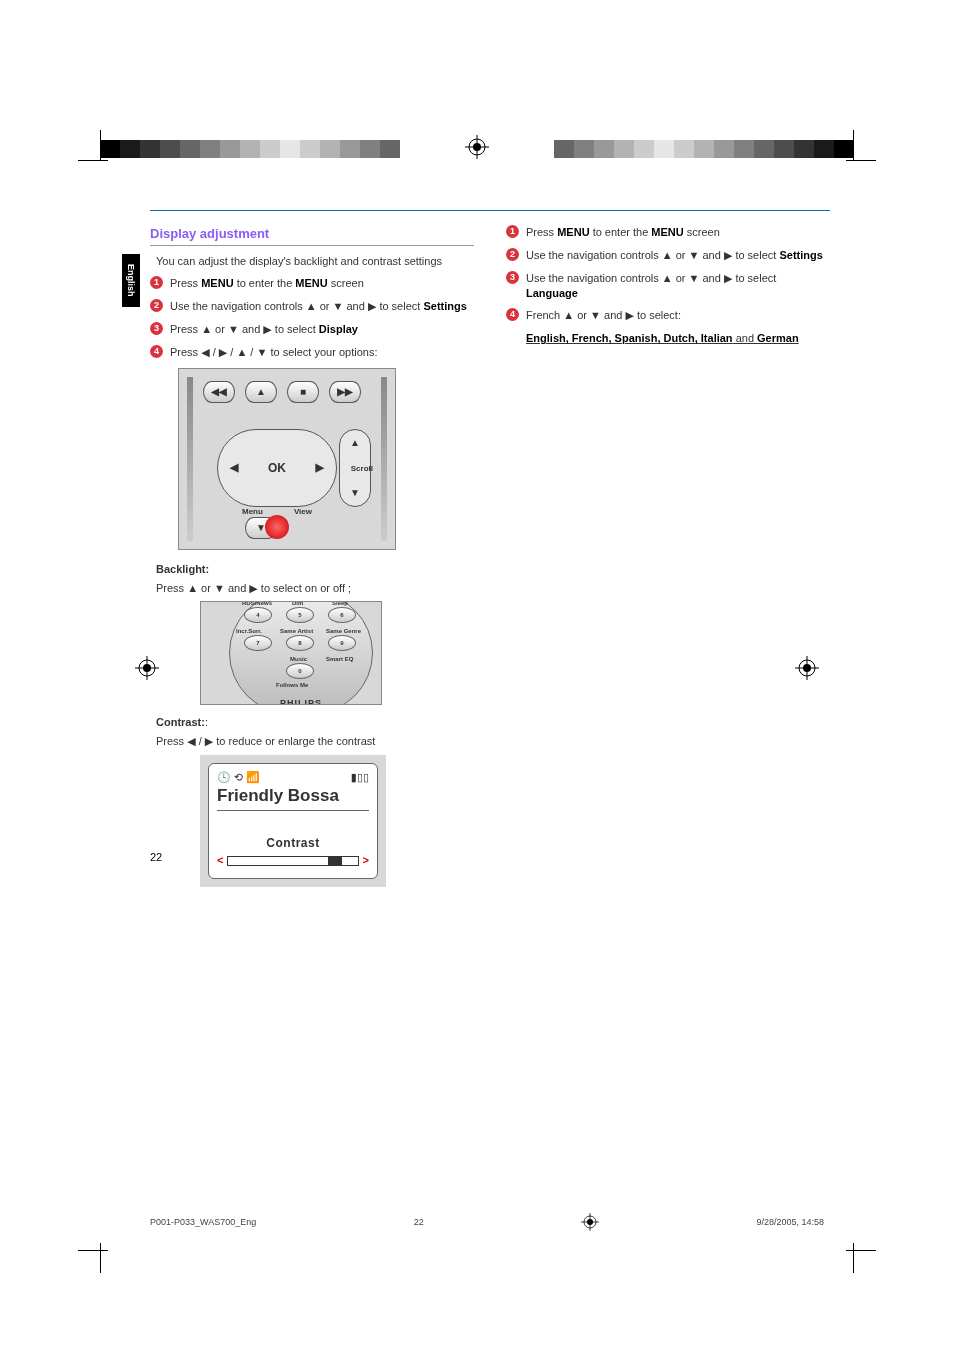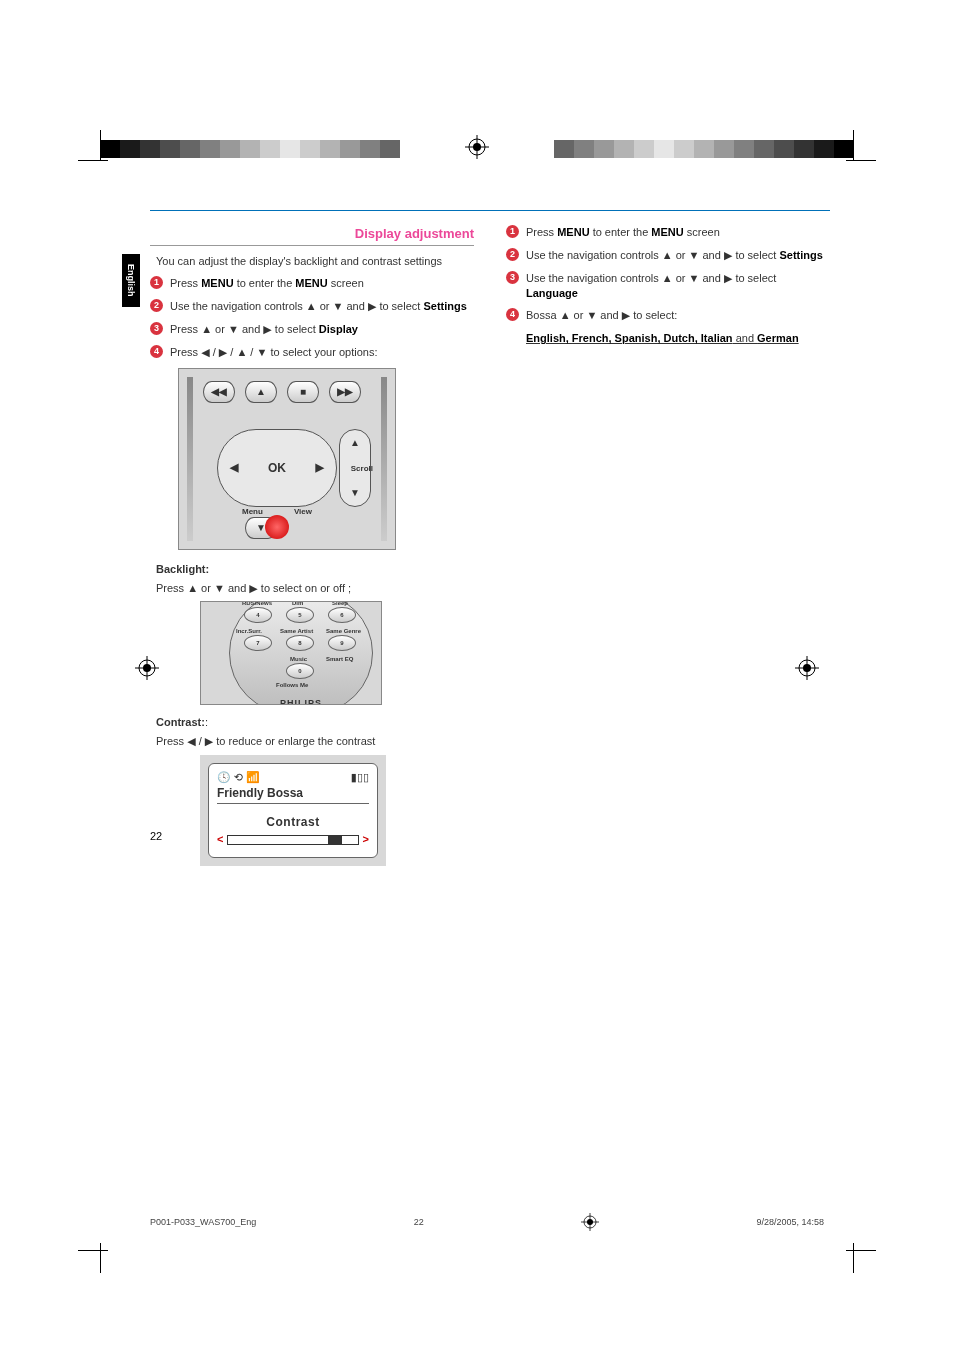--- a/index.html
+++ b/index.html
@@ -76,25 +76,24 @@
   }
   .col {
     flex: 1;
     font-size: 11px;
     line-height: 1.35;
     color: #333;
   }
   .section-heading {
     font-weight: bold;
     font-size: 13px;
-    color: #ec4899;
+    color: #8b5cf6;
     border-bottom: 1px solid #999;
     padding-bottom: 2px;
     margin-bottom: 8px;
-    text-align: right;
   }
   .intro-text { margin-left: 6px; margin-bottom: 8px; }
   .step {
     position: relative;
     padding-left: 20px;
     margin-bottom: 8px;
   }
   .step-num {
     position: absolute;
     left: 0;
@@ -254,24 +253,24 @@
     border-radius: 6px;
     padding: 6px 8px 10px 8px;
   }
   .lcd-icons {
     font-size: 11px;
     display: flex;
     justify-content: space-between;
   }
   .lcd-title {
     font-weight: bold;
-    font-size: 12px;
+    font-size: 17px;
     border-bottom: 1px solid #666;
     padding-bottom: 2px;
-    margin-bottom: 10px;
+    margin-bottom: 24px;
   }
   .lcd-contrast-label {
     text-align: center;
     font-weight: bold;
     font-size: 12px;
     margin-bottom: 2px;
     letter-spacing: 0.5px;
   }
   .lcd-slider-row {
     display: flex;
@@ -493,21 +492,21 @@
       <div class="step">
         <div class="step-num">2</div>
         <span>Use the navigation controls ▲ or ▼ and ▶ to select </span><span class="bold">Settings</span>
       </div>
       <div class="step">
         <div class="step-num">3</div>
         <span>Use the navigation controls ▲ or ▼ and ▶ to select </span><span class="bold">Language</span>
       </div>
       <div class="step">
         <div class="step-num">4</div>
-        <span>Bossa ▲ or ▼ and ▶ to  select:</span>
+        <span>French ▲ or ▼ and ▶ to  select:</span>
       </div>
       <div style="padding-left:20px;text-decoration:underline;">
         <span class="bold">English, French, Spanish, Dutch, Italian</span><span> and </span><span class="bold">German</span>
       </div>
     </div>
   </div>
 
   <div class="page-number">22</div>
 </div>
 

